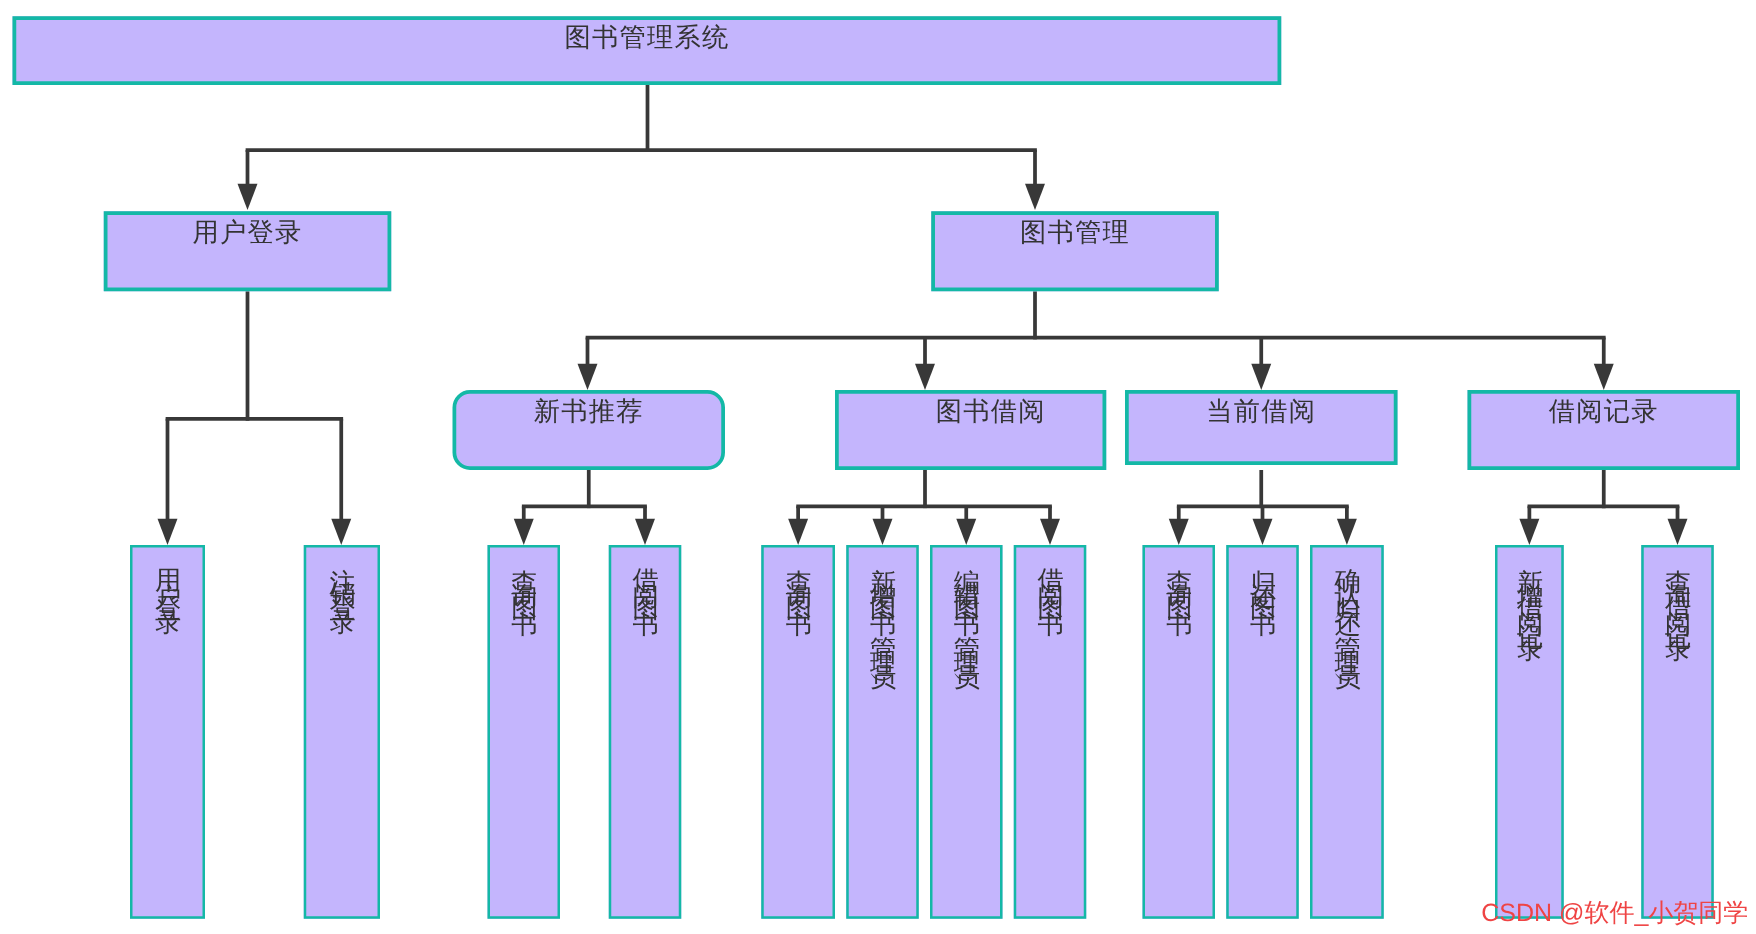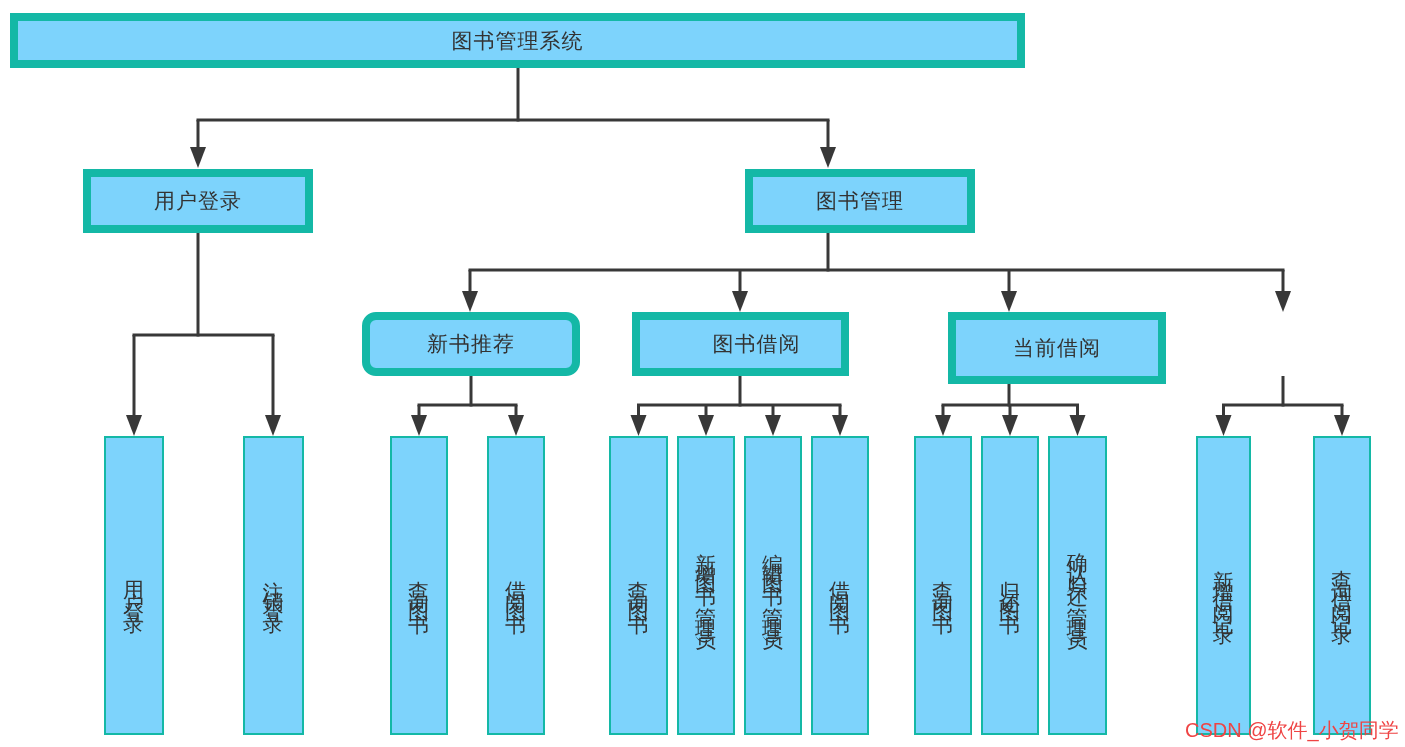--- a/index.html
+++ b/index.html
@@ -17,24 +17,24 @@
   }
   #connectors {
     position: absolute;
     left: 0;
     top: 0;
     z-index: 0;
   }
   .box {
     position: absolute;
     box-sizing: border-box;
-    background: #7dd3fc;
-    border: 8px solid #14b8a6;
+    background: #c4b5fd;
+    border: 3px solid #14b8a6;
     display: flex;
-    align-items: center;
+    align-items: flex-start;
     justify-content: center;
     color: #333333;
     z-index: 1;
   }
   .hlabel {
     font-size: 21px;
     letter-spacing: 1px;
     white-space: nowrap;
   }
   .vbox {
@@ -145,25 +145,28 @@
   <div class="box" style="left:83px; top:169px; width:230px; height:64px;">
     <span class="hlabel">用户登录</span>
   </div>
   <div class="box" style="left:713px; top:169px; width:230px; height:64px;margin-left:32px;">
     <span class="hlabel">图书管理</span>
   </div>
 
   <div class="box" style="left:362px; top:312px; width:218px; height:64px;border-radius:14px;">
     <span class="hlabel">新书推荐</span>
   </div>
-  <div class="box" style="left:632px; top:312px; width:217px; height:64px;padding-left:32px;">
+  <div class="box" style="left:668px; top:312px; width:217px; height:64px;padding-left:32px;">
     <span class="hlabel">图书借阅</span>
   </div>
-  <div class="box" style="left:900px; top:312px; width:218px; height:72px;margin-left:48px;">
+  <div class="box" style="left:900px; top:312px; width:218px; height:60px;">
     <span class="hlabel">当前借阅</span>
+  </div>
+  <div class="box" style="left:1174px; top:312px; width:218px; height:64px;">
+    <span class="hlabel">借阅记录</span>
   </div>
 
   <div class="box vbox" style="left:104px; width:60px;">
     <span class="vtext">用户登录</span>
   </div>
   <div class="box vbox" style="left:243px; width:61px;">
     <span class="vtext">注销登录</span>
   </div>
 
   <div class="box vbox" style="left:390px; width:58px;">

